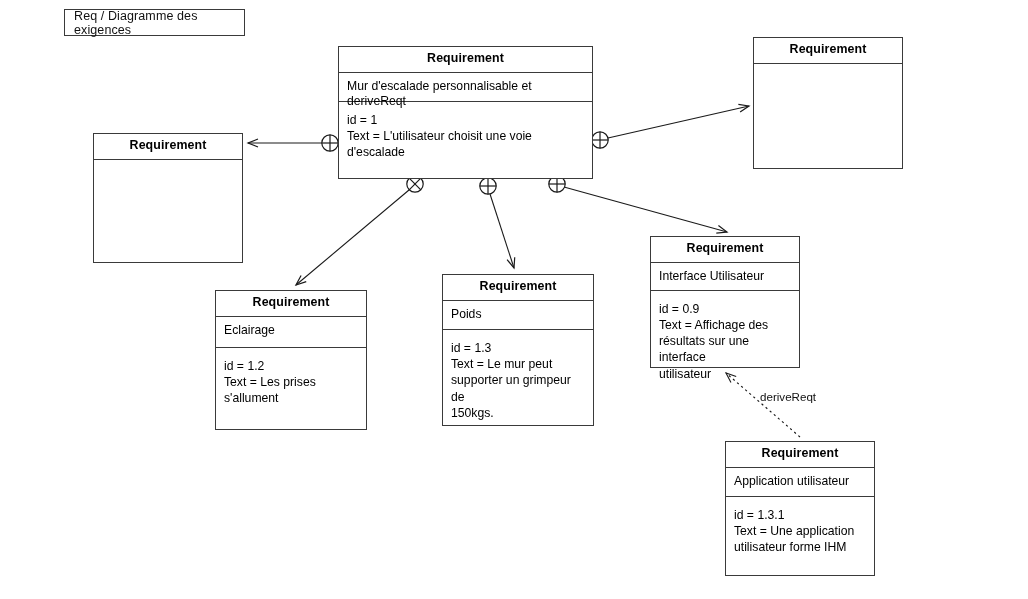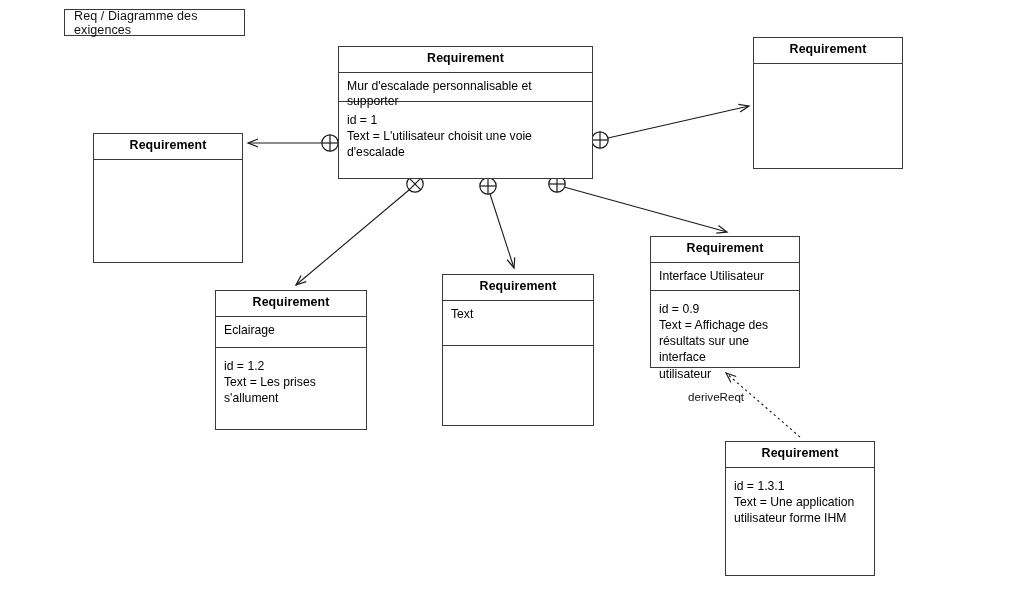--- a/index.html
+++ b/index.html
@@ -141,58 +141,63 @@
       <circle cx="557" cy="184" r="8.2" fill="#ffffff" stroke="#1a1a1a" stroke-width="1.2"></circle>
       <line x1="548.8" y1="184" x2="565.2" y2="184" stroke="#1a1a1a" stroke-width="1.2"></line>
       <line x1="557" y1="175.8" x2="557" y2="192.2" stroke="#1a1a1a" stroke-width="1.2"></line>
     </g>
 
     <g>
       <line x1="800" y1="437" x2="726" y2="373" stroke="#1a1a1a" stroke-width="1.15" stroke-dasharray="2.2,3.2" marker-end="url(#openArrowThin)"></line>
     </g>
   </svg>
 
-  <div class="edge-label" style="left:688px; top:390px;">deriveReqt</div>
+  <div class="edge-label" style="left:760px; top:390px;">deriveReqt</div>
 
   <div class="req-box" style="left:93px; top:133px; width:150px; height:130px;">
     <div class="req-stereo">Requirement</div>
   </div>
 
   <div class="req-box" style="left:338px; top:46px; width:255px; height:133px;">
     <div class="req-stereo">Requirement</div>
-    <div class="req-name" style="height:29px;">Mur d'escalade personnalisable et supporter</div>
+    <div class="req-name" style="height:29px;">Mur d'escalade personnalisable et deriveReqt</div>
     <div class="req-props">id = 1
 Text = L'utilisateur choisit une voie d'escalade</div>
   </div>
 
   <div class="req-box" style="left:753px; top:37px; width:150px; height:132px;">
     <div class="req-stereo">Requirement</div>
   </div>
 
   <div class="req-box" style="left:215px; top:290px; width:152px; height:140px;">
     <div class="req-stereo">Requirement</div>
     <div class="req-name" style="height:31px;">Eclairage</div>
     <div class="req-props">id = 1.2
 Text = Les prises s'allument</div>
   </div>
 
   <div class="req-box" style="left:442px; top:274px; width:152px; height:152px;">
     <div class="req-stereo">Requirement</div>
-    <div class="req-name" style="height:45px;">Text</div>
+    <div class="req-name" style="height:45px;">Poids</div>
+    <div class="req-props">id = 1.3
+Text = Le mur peut
+supporter un grimpeur de
+150kgs.</div>
   </div>
 
   <div class="req-box" style="left:650px; top:236px; width:150px; height:132px;">
     <div class="req-stereo">Requirement</div>
     <div class="req-name" style="height:28px;">Interface Utilisateur</div>
     <div class="req-props">id = 0.9
 Text = Affichage des
 résultats sur une interface
 utilisateur</div>
   </div>
 
   <div class="req-box" style="left:725px; top:441px; width:150px; height:135px;">
     <div class="req-stereo">Requirement</div>
+    <div class="req-name" style="height:29px;">Application utilisateur</div>
     <div class="req-props">id = 1.3.1
 Text = Une application
 utilisateur forme IHM</div>
   </div>
 
 </div>
 
 </body></html>

